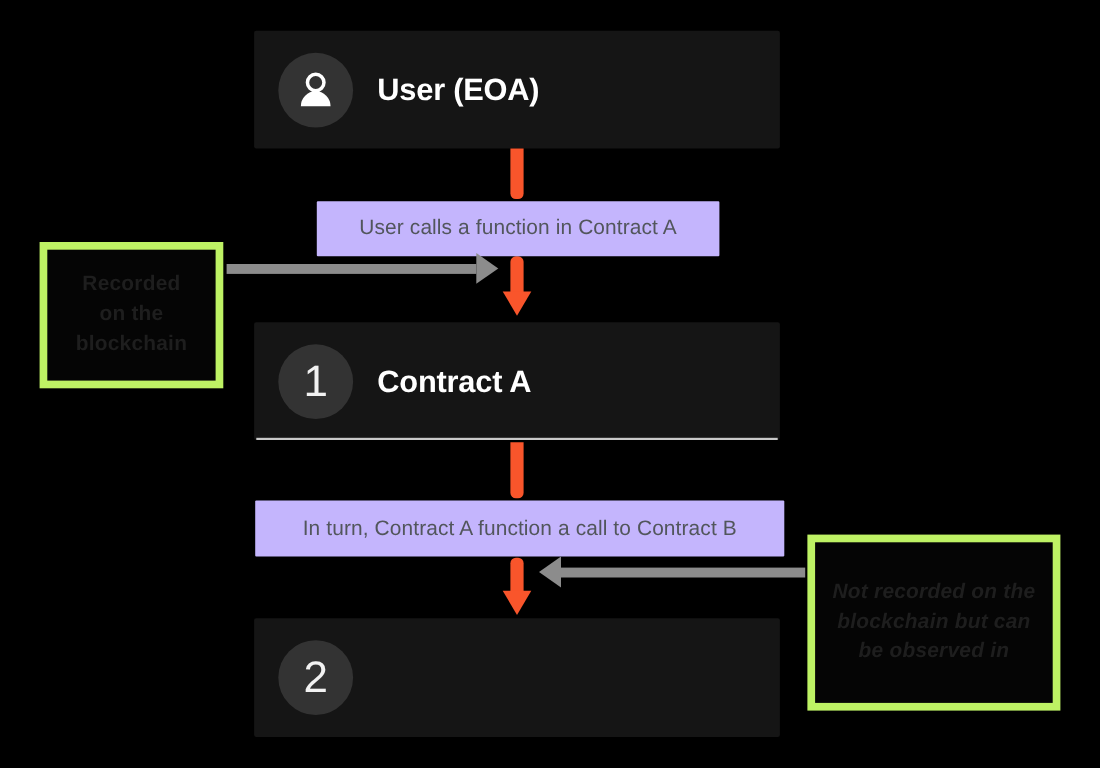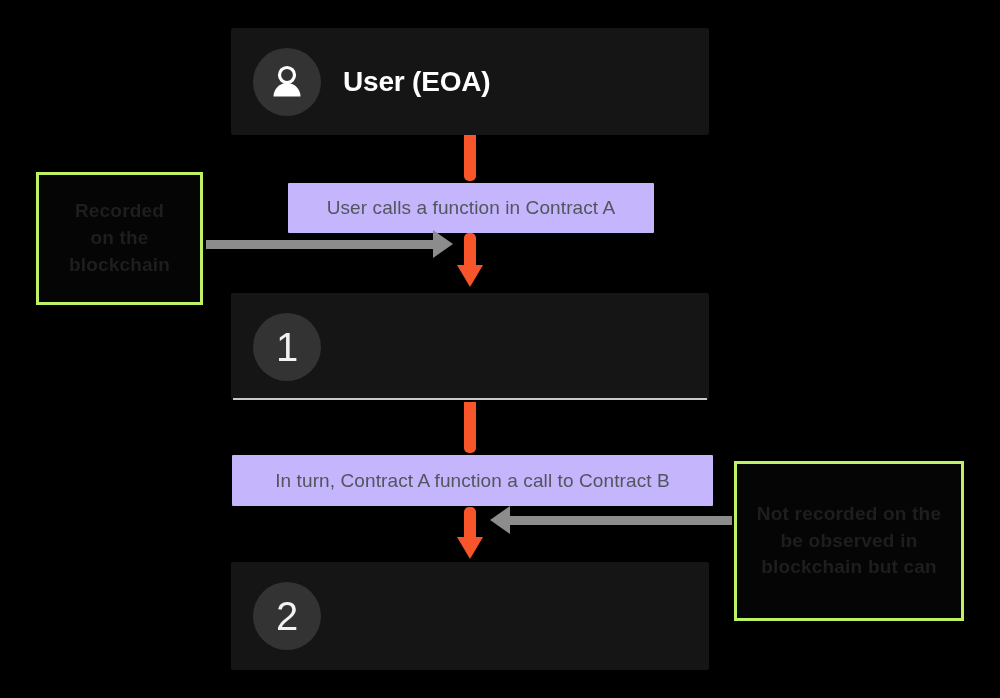--- a/index.html
+++ b/index.html
@@ -80,26 +80,27 @@
     font-size: 19px;
     font-weight: normal;
     white-space: nowrap;
     letter-spacing: 0.1px;
   }
 
   
   .annot {
     position: absolute;
     background: #050505;
-    border: 3px solid #bef264;
+    border: 7px solid #bef264;
     display: flex;
     align-items: center;
     justify-content: center;
     text-align: center;
     padding: 6px 10px;
+    margin-top: 48px;
   }
   .annot-text {
     color: #1e1e1e;
     font-size: 19px;
     font-weight: bold;
     line-height: 1.42;
     letter-spacing: 0.2px;
   }
 
   
@@ -177,36 +178,37 @@
     </div>
   </div>
 
   <div class="gray-shaft" style="left:206px; top:240px; width:227px;"></div>
   <div class="gray-head-right" style="left:433px; top:230px;"></div>
 
   <div class="node" style="left:231px; top:293px; width:478px; height:107px;">
     <div class="node-badge">
       <span class="node-badge-num">1</span>
     </div>
+    <div class="node-label">Contract A</div>
     <div class="node-underline"></div>
   </div>
 
   <div class="orange-stem" style="left:464px; top:402px; height:51px;"></div>
   <div class="orange-stem-plain" style="left:464px; top:507px; height:34px; border-radius:5px 5px 0 0;"></div>
   <div class="orange-head" style="left:457px; top:537px;"></div>
 
   <div class="caption" style="left:232px; top:455px; width:481px; height:51px;">
     <span class="caption-text">In turn, Contract A function a call to Contract B</span>
   </div>
 
-  <div class="annot" style="left:734px; top:461px; width:230px; height:160px;">
+  <div class="annot" style="left:734px; top:438px; width:230px; height:160px;font-style:italic;">
     <div>
       <div class="annot-text">Not recorded on the</div>
+      <div class="annot-text">blockchain but can</div>
       <div class="annot-text">be observed in</div>
-      <div class="annot-text">blockchain but can</div>
     </div>
   </div>
 
   <div class="gray-shaft" style="left:510px; top:516px; width:222px;"></div>
   <div class="gray-head-left" style="left:490px; top:506px;"></div>
 
   <div class="node" style="left:231px; top:562px; width:478px; height:108px;">
     <div class="node-badge">
       <span class="node-badge-num">2</span>
     </div>

